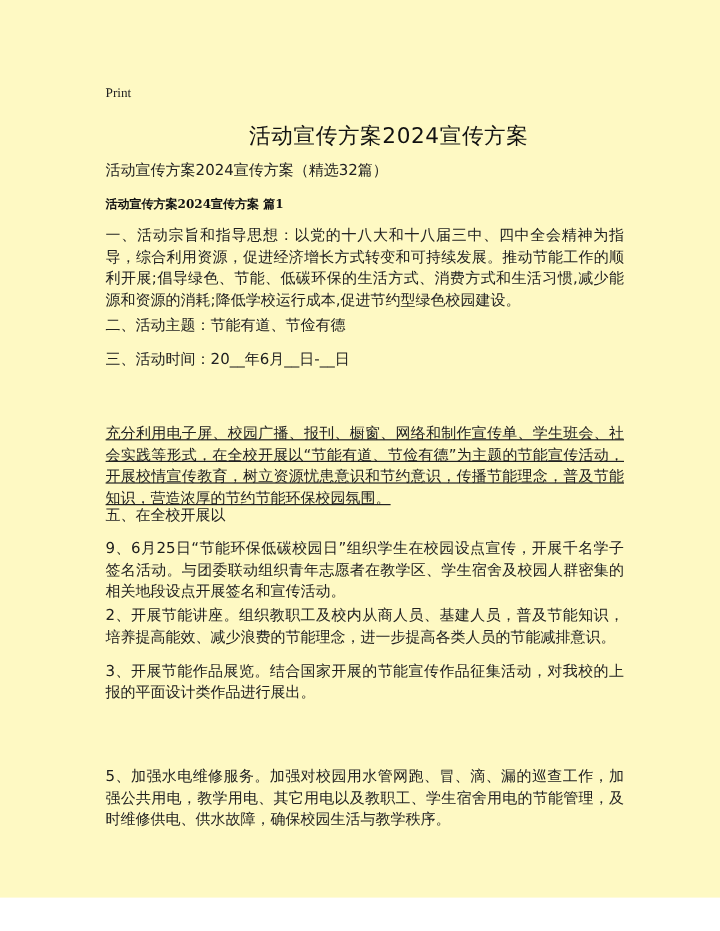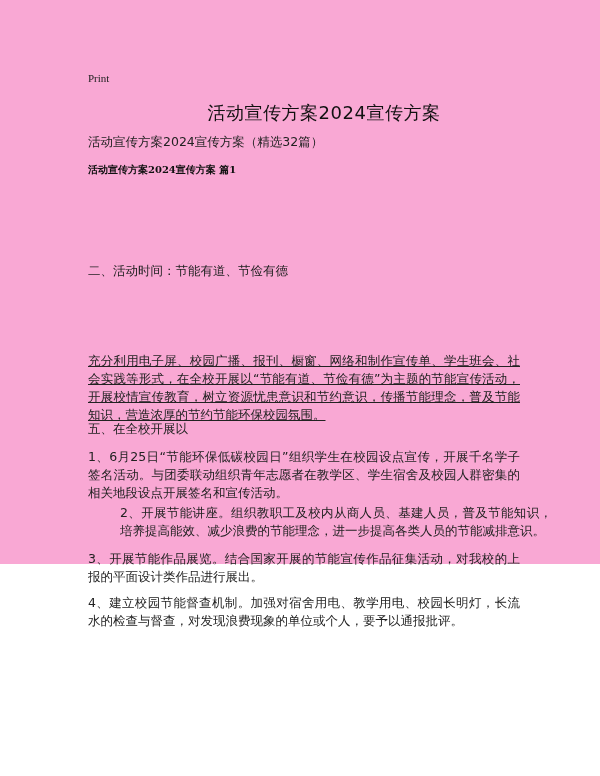--- a/index.html
+++ b/index.html
@@ -1,32 +1,34 @@
 <!DOCTYPE html>
 <html><head>
 <meta charset="utf-8">
 <style>
   html, body { margin: 0; padding: 0; background: #ffffff; }
   body { width: 600px; height: 776px; overflow: hidden; position: relative; font-family: "DejaVu Sans", sans-serif; color: #1a1a1a; }
-  .page { position: absolute; left: 0; top: 0; width: 600px; height: 564px; background: #f9a8d4; }
+  .page { position: absolute; left: 0; top: 0; width: 600px; height: 748px; background: #fef9c3; }
   .print-label { position: absolute; left: 88px; top: 72px; font-family: "Liberation Serif", serif; font-size: 11px; color: #222; }
   .title { position: absolute; left: 0; top: 101px; width: 600px; text-align: center; font-size: 18px; color: #111; letter-spacing: 0.5px; padding-left: 24px; }
   .subtitle { position: absolute; left: 88px; top: 134px; font-size: 12.5px; color: #222; text-align: right; }
   .section-heading { position: absolute; left: 88px; top: 163px; font-size: 10px; font-weight: bold; font-family: "DejaVu Serif", serif; color: #111; }
   .para { position: absolute; left: 88px; width: 432px; font-size: 12.5px; line-height: 18px; color: #222; text-align: justify; }
 </style>
 </head>
 <body>
 
 <div class="page">
   <div class="print-label">Print</div>
   <div class="title">活动宣传方案2024宣传方案</div>
   <div class="subtitle">活动宣传方案2024宣传方案（精选32篇）</div>
   <div class="section-heading">活动宣传方案2024宣传方案 篇1</div>
 
-  <div class="para" style="top:262px;">二、活动时间：节能有道、节俭有德</div>
+  <div class="para" style="top:187px;">一、活动宗旨和指导思想：以党的十八大和十八届三中、四中全会精神为指导，综合利用资源，促进经济增长方式转变和可持续发展。推动节能工作的顺利开展;倡导绿色、节能、低碳环保的生活方式、消费方式和生活习惯,减少能源和资源的消耗;降低学校运行成本,促进节约型绿色校园建设。</div>
+  <div class="para" style="top:262px;">二、活动主题：节能有道、节俭有德</div>
+  <div class="para" style="top:290px;">三、活动时间：20__年6月__日-__日</div>
   <div class="para" style="top:352px;text-decoration:underline;">充分利用电子屏、校园广播、报刊、橱窗、网络和制作宣传单、学生班会、社会实践等形式，在全校开展以“节能有道、节俭有德”为主题的节能宣传活动，开展校情宣传教育，树立资源忧患意识和节约意识，传播节能理念，普及节能知识，营造浓厚的节约节能环保校园氛围。</div>
   <div class="para" style="top:420px;">五、在全校开展以</div>
-  <div class="para" style="top:448px;">1、6月25日“节能环保低碳校园日”组织学生在校园设点宣传，开展千名学子签名活动。与团委联动组织青年志愿者在教学区、学生宿舍及校园人群密集的相关地段设点开展签名和宣传活动。</div>
-  <div class="para" style="top:504px;margin-left:32px;">2、开展节能讲座。组织教职工及校内从商人员、基建人员，普及节能知识，培养提高能效、减少浪费的节能理念，进一步提高各类人员的节能减排意识。</div>
+  <div class="para" style="top:448px;">9、6月25日“节能环保低碳校园日”组织学生在校园设点宣传，开展千名学子签名活动。与团委联动组织青年志愿者在教学区、学生宿舍及校园人群密集的相关地段设点开展签名和宣传活动。</div>
+  <div class="para" style="top:504px;">2、开展节能讲座。组织教职工及校内从商人员、基建人员，普及节能知识，培养提高能效、减少浪费的节能理念，进一步提高各类人员的节能减排意识。</div>
   <div class="para" style="top:550px;">3、开展节能作品展览。结合国家开展的节能宣传作品征集活动，对我校的上报的平面设计类作品进行展出。</div>
-  <div class="para" style="top:594px;">4、建立校园节能督查机制。加强对宿舍用电、教学用电、校园长明灯，长流水的检查与督查，对发现浪费现象的单位或个人，要予以通报批评。</div>
+  <div class="para" style="top:638px;">5、加强水电维修服务。加强对校园用水管网跑、冒、滴、漏的巡查工作，加强公共用电，教学用电、其它用电以及教职工、学生宿舍用电的节能管理，及时维修供电、供水故障，确保校园生活与教学秩序。</div>
 </div>
 
 </body></html>

